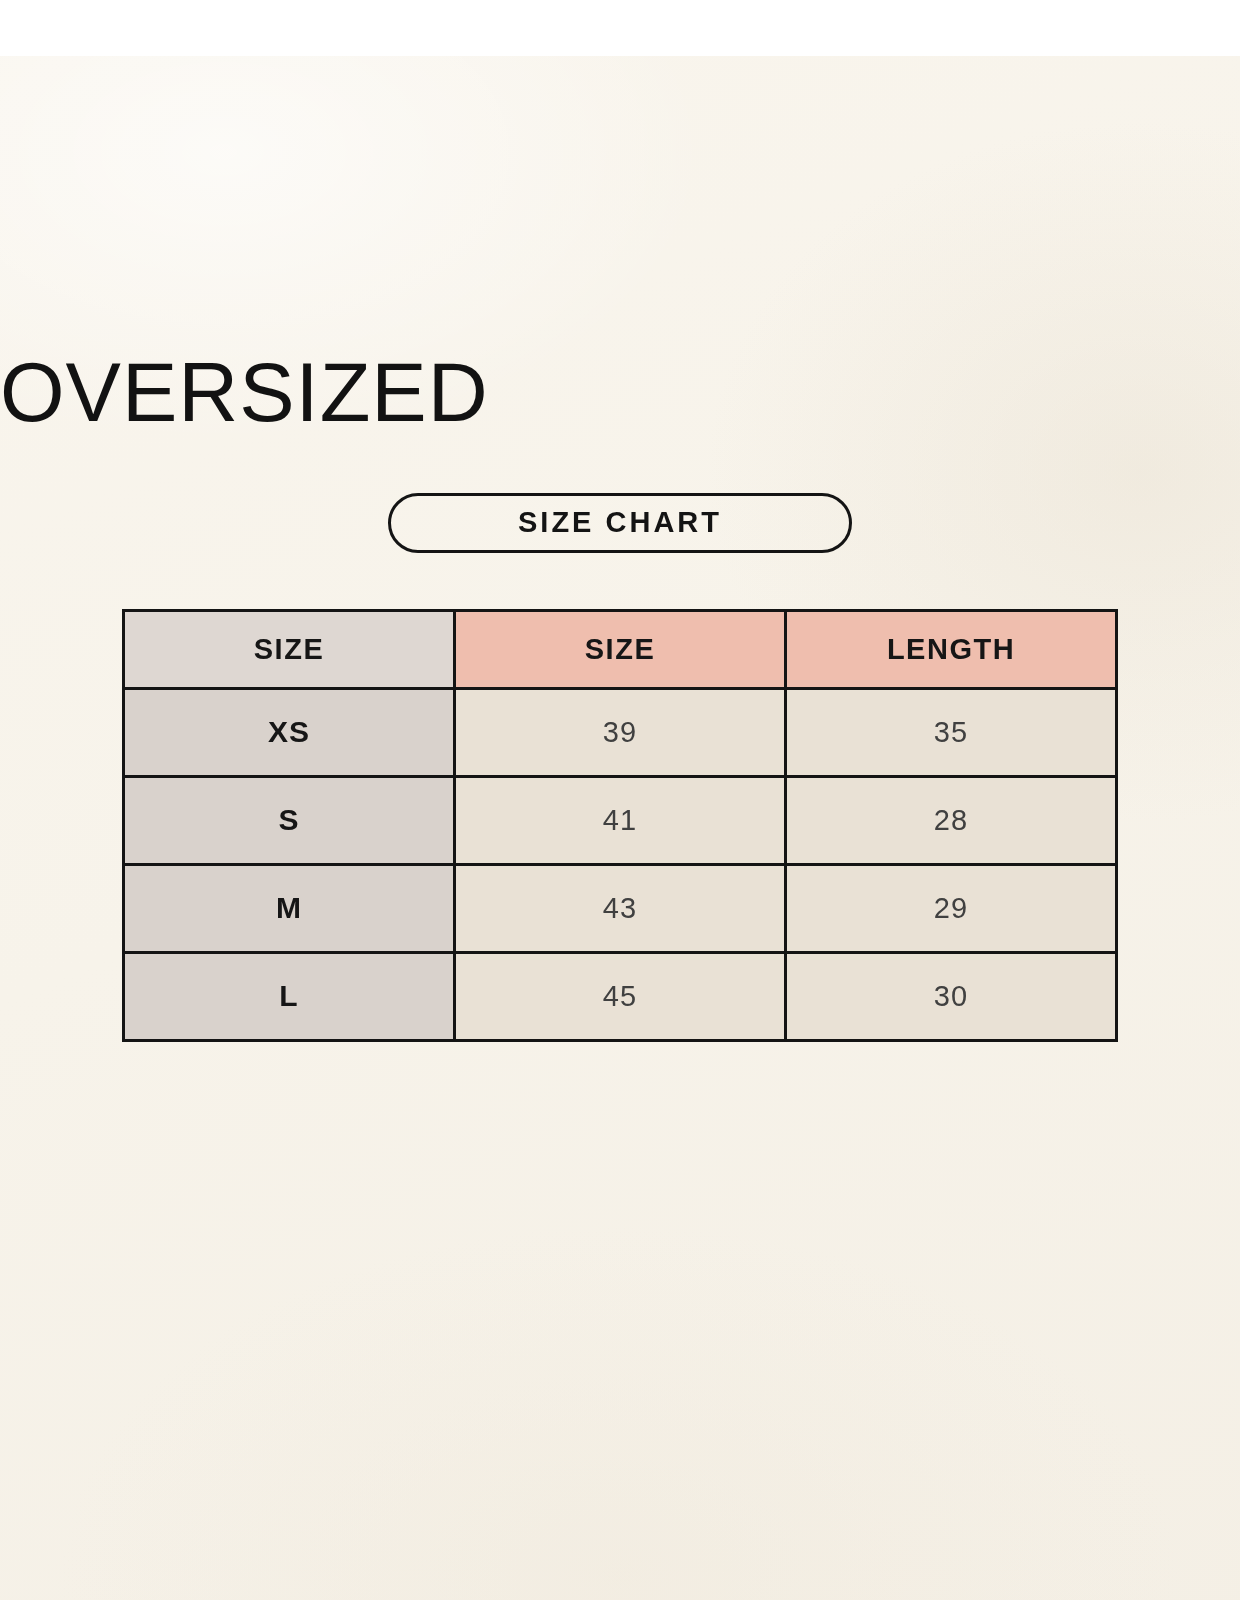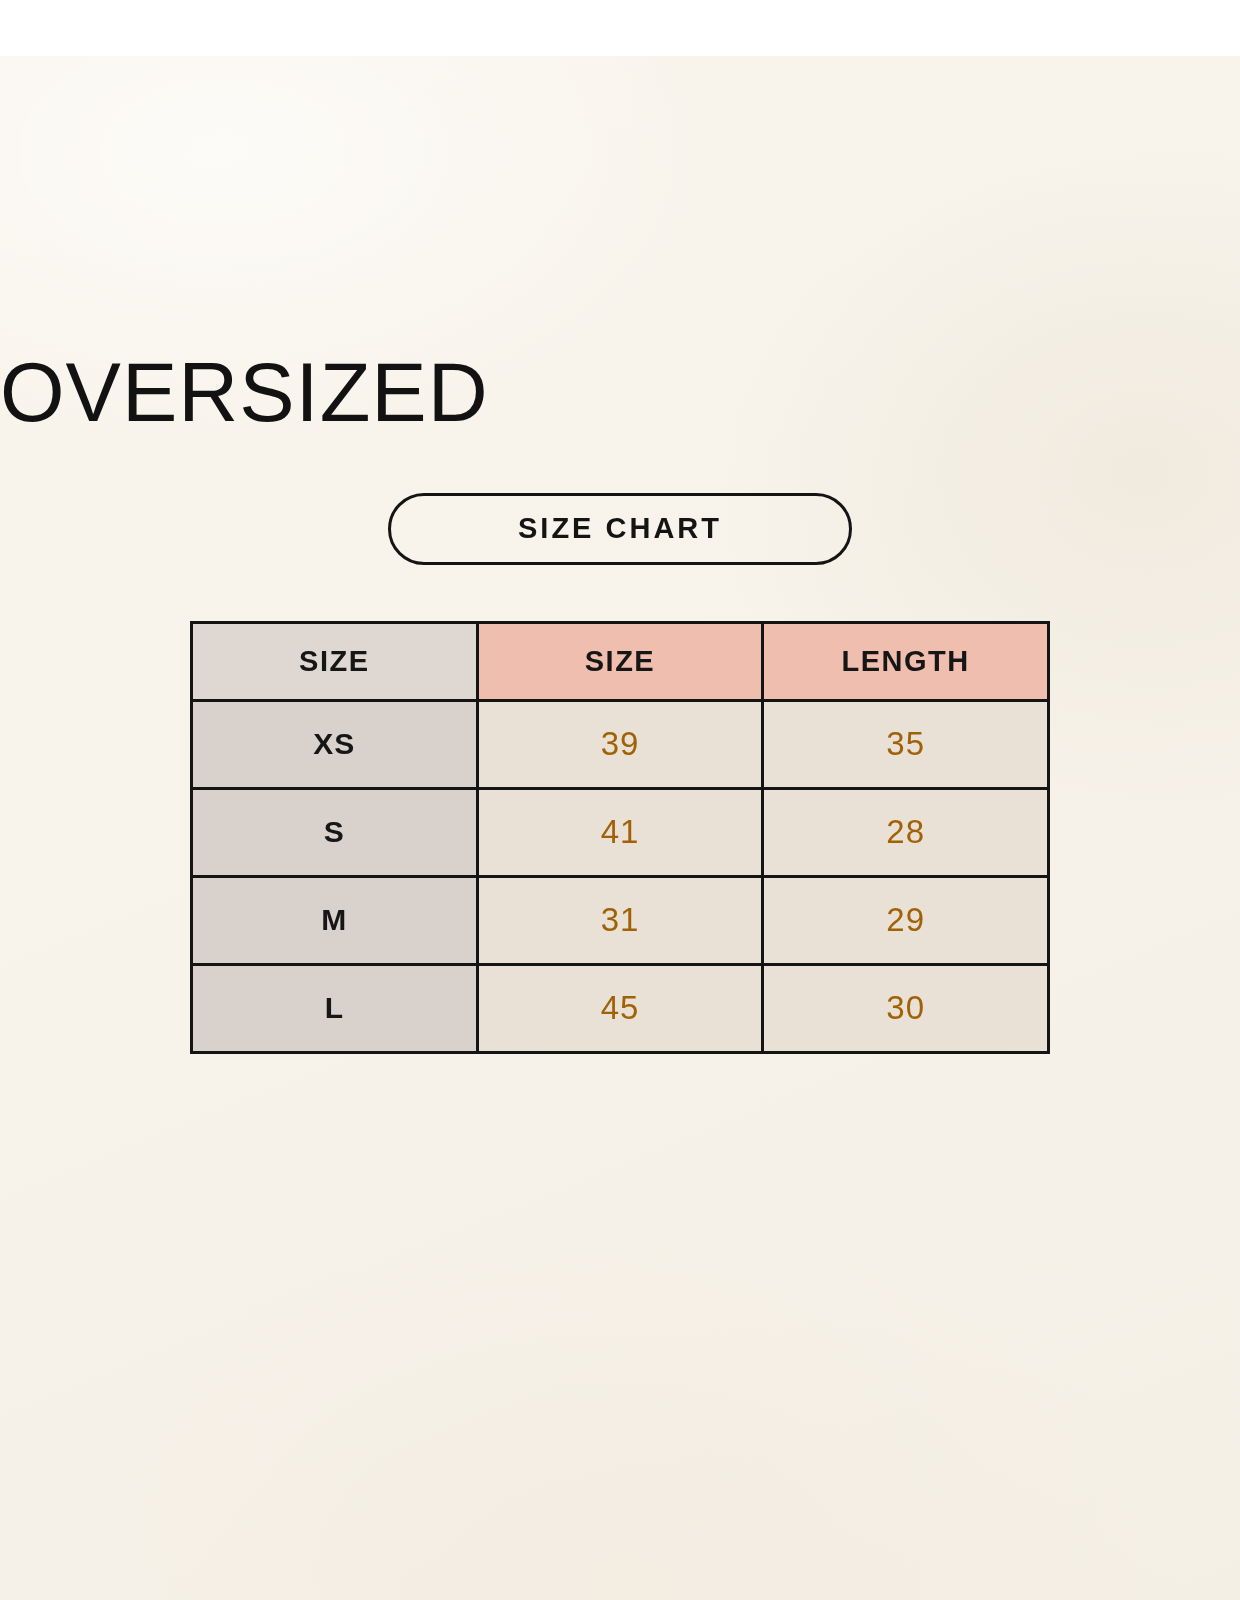--- a/index.html
+++ b/index.html
@@ -31,35 +31,35 @@
     font-weight: 500;
     letter-spacing: 1px;
     color: #121212;
   }
   .title span { display: block; }
   .pill-button {
     display: flex;
     align-items: center;
     justify-content: center;
     width: 464px;
-    height: 72px;
+    height: 60px;
     margin: 52px auto 0 auto;
     background: transparent;
     border: 3px solid #141414;
     border-radius: 40px;
     box-sizing: border-box;
     font-family: "Liberation Sans", sans-serif;
     font-size: 29px;
     font-weight: 600;
     letter-spacing: 3px;
     color: #141414;
     cursor: pointer;
   }
   .size-table {
-    width: 860px;
+    width: 996px;
     margin: 56px auto 0 auto;
     border-collapse: collapse;
     table-layout: fixed;
   }
   .size-table th, .size-table td {
     border: 3px solid #141414;
     text-align: center;
     vertical-align: middle;
     padding: 0;
   }
@@ -79,24 +79,24 @@
     letter-spacing: 1.5px;
   }
   td.cell-size {
     background: #d9d2cc;
     font-size: 30px;
     font-weight: bold;
     letter-spacing: 1px;
   }
   td.cell-value {
     background: #e9e1d5;
-    font-size: 33px;
+    font-size: 29px;
     font-weight: normal;
     letter-spacing: 1px;
-    color: #a16207;
+    color: #404040;
   }
   .footnote {
     width: 1048px;
     margin: 16px auto 0 auto;
     padding-right: 30px;
     box-sizing: border-box;
     text-align: right;
     font-size: 22px;
     font-weight: 600;
     letter-spacing: 0.8px;
@@ -133,21 +133,21 @@
         <td class="cell-value">39</td>
         <td class="cell-value">35</td>
       </tr>
       <tr>
         <td class="cell-size">S</td>
         <td class="cell-value">41</td>
         <td class="cell-value">28</td>
       </tr>
       <tr>
         <td class="cell-size">M</td>
-        <td class="cell-value">31</td>
+        <td class="cell-value">43</td>
         <td class="cell-value">29</td>
       </tr>
       <tr>
         <td class="cell-size">L</td>
         <td class="cell-value">45</td>
         <td class="cell-value">30</td>
       </tr>
     </tbody>
   </table>
 

